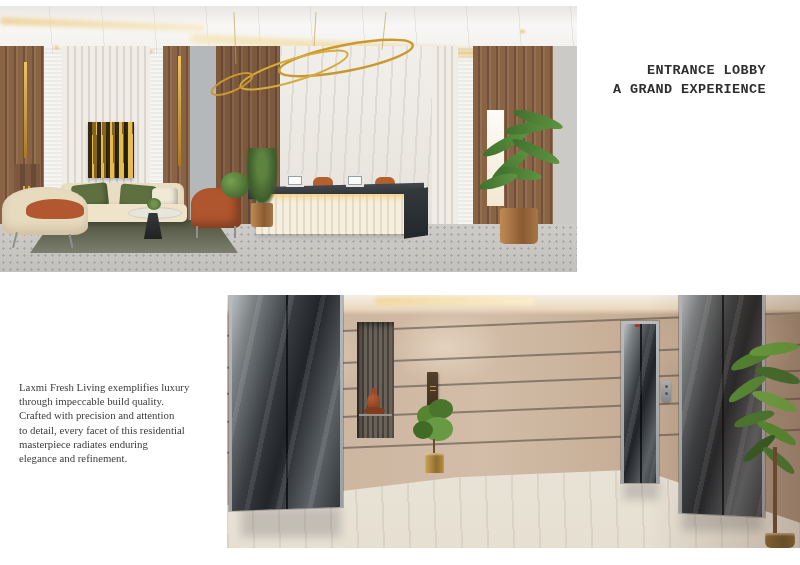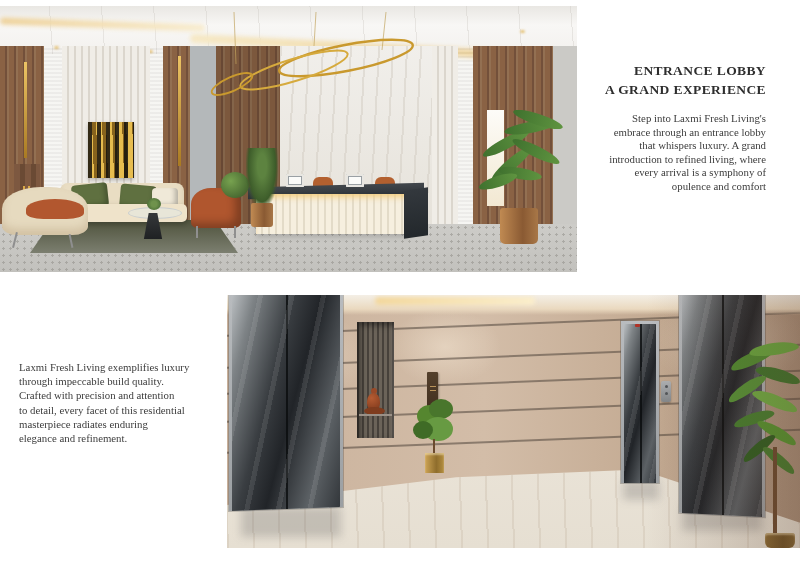--- a/index.html
+++ b/index.html
@@ -3,23 +3,23 @@
 <meta charset="utf-8">
 <style>
   html,body{margin:0;padding:0;background:#fff;}
   .page{position:relative;width:800px;height:565px;background:#ffffff;overflow:hidden;
         font-family:"Liberation Serif","DejaVu Serif",serif;}
   .abs{position:absolute;}
 
   
   .hero-text{position:absolute;top:62px;right:34px;width:230px;text-align:right;color:#2b2b2b;}
   .hero-title{font-size:13.5px;line-height:18.5px;letter-spacing:.4px;font-weight:600;
-              color:#2e2e2e;white-space:pre-line;}
+              color:#2e2e2e;white-space:pre-line;font-family:Liberation Mono, monospace;}
   .hero-body{margin-top:13px;font-size:10.8px;line-height:13.6px;color:#3c3c3c;white-space:pre-line;}
-  .quality-text{position:absolute;top:360px;left:19px;width:200px;text-align:left;
+  .quality-text{position:absolute;top:380px;left:19px;width:200px;text-align:left;
                 font-size:10.8px;line-height:14.2px;color:#3c3c3c;white-space:pre-line;}
 
   
   .img1{position:absolute;left:0;top:6px;width:577px;height:266px;overflow:hidden;background:#f6f5f2;}
   .img2{position:absolute;left:227px;top:295px;width:573px;height:253px;overflow:hidden;background:#cbb49e;}
 
   
   .ceil1{left:0;top:0;width:577px;height:48px;
     background:
       repeating-linear-gradient(86deg,rgba(200,196,190,.35) 0 1px,transparent 1px 52px),
@@ -267,26 +267,20 @@
       <div class="palm-leaf" style="left:32px;top:36px;transform:rotate(26deg)"></div>
       <div class="palm-leaf" style="left:20px;top:58px;transform:rotate(10deg);width:44px"></div>
       <div class="palm-leaf" style="left:0px;top:66px;transform:rotate(-18deg);width:40px"></div>
     </div>
     <div class="pot-copper abs" style="left:500px;top:202px;width:38px;height:36px;border-radius:3px 3px 5px 5px"></div>
   </div>
 
   <div class="hero-text">
     <div class="hero-title">ENTRANCE LOBBY
 A GRAND EXPERIENCE</div>
-    <div class="hero-body">Step into Laxmi Fresh Living's
-embrace through an entrance lobby
-that whispers luxury. A grand
-introduction to refined living, where
-every arrival is a symphony of
-opulence and comfort</div>
   </div>
 
   <div class="img2">
     <div class="abs wall2"></div>
     <div class="wline" style="top:28px"></div>
     <div class="wline" style="top:60px"></div>
     <div class="wline" style="top:86px"></div>
     <div class="wline" style="top:114px"></div>
     <div class="wline" style="top:145px"></div>
     <div class="abs ceil2"></div>

